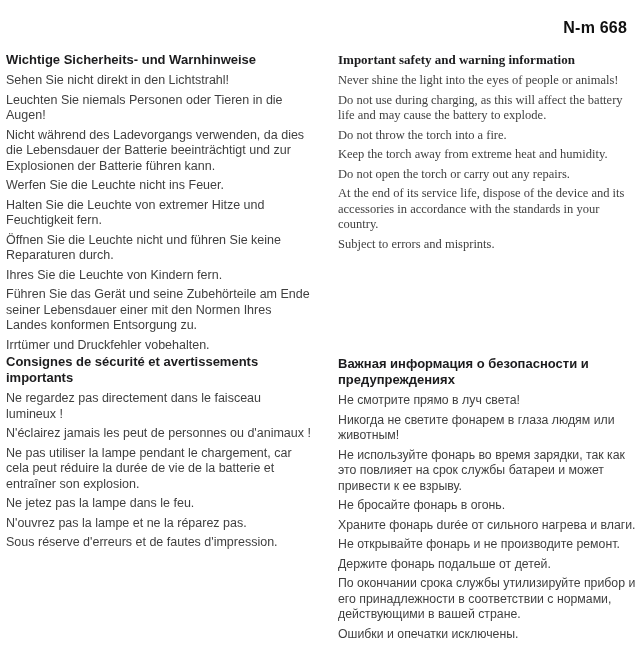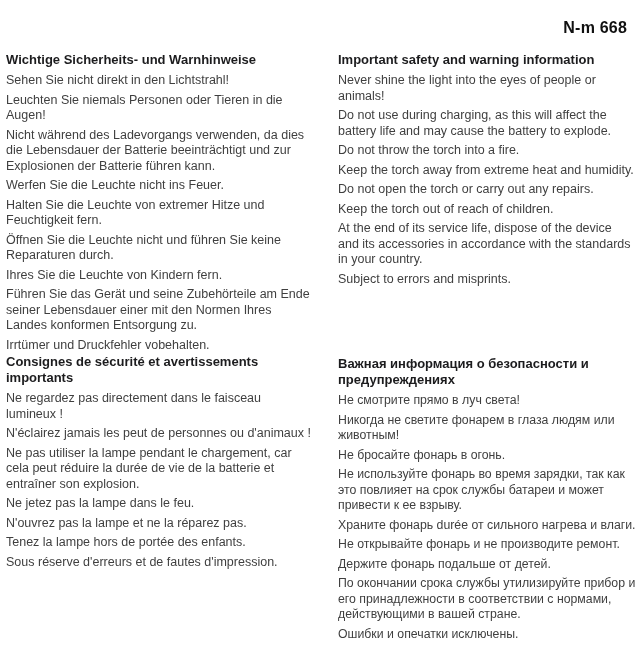--- a/index.html
+++ b/index.html
@@ -35,21 +35,21 @@
     font-size: 13px;
     line-height: 16px;
     font-weight: bold;
     color: #1c1c1e;
     margin-bottom: 5px;
   }
   .section p {
     margin-bottom: 4px;
   }
   .sec-german  { left: 6px;   top: 52px;  width: 306px; }
-  .sec-english { left: 338px; top: 52px;  width: 298px; }
+  .sec-english { left: 338px; top: 52px;  width: 298px; font-family: Liberation Serif, serif; }
   .sec-french  { left: 6px;   top: 354px; width: 308px; }
   .sec-russian { left: 338px; top: 356px; width: 298px; }
   .sec-russian { font-size: 12.3px; }
 </style>
 </head>
 <body>
 
 <div class="page">
 
   <div class="model-number">N-m 668</div>
@@ -67,42 +67,40 @@
     <p>Irrtümer und Druckfehler vobehalten.</p>
   </section>
 
   <section class="section sec-english">
     <h2>Important safety and warning information</h2>
     <p>Never shine the light into the eyes of people or animals!</p>
     <p>Do not use during charging, as this will affect the battery life and may cause the battery to explode.</p>
     <p>Do not throw the torch into a fire.</p>
     <p>Keep the torch away from extreme heat and humidity.</p>
     <p>Do not open the torch or carry out any repairs.</p>
-    <p>Keep the torch out of reach of children.</p>
     <p>At the end of its service life, dispose of the device and its accessories in accordance with the standards in your country.</p>
     <p>Subject to errors and misprints.</p>
   </section>
 
   <section class="section sec-french">
     <h2>Consignes de sécurité et avertissements importants</h2>
     <p>Ne regardez pas directement dans le faisceau lumineux !</p>
     <p>N'éclairez jamais les peut de personnes ou d'animaux !</p>
     <p>Ne pas utiliser la lampe pendant le chargement, car cela peut réduire la durée de vie de la batterie et entraîner son explosion.</p>
     <p>Ne jetez pas la lampe dans le feu.</p>
     <p>N'ouvrez pas la lampe et ne la réparez pas.</p>
-    <p>Tenez la lampe hors de portée des enfants.</p>
     <p>Sous réserve d'erreurs et de fautes d'impression.</p>
   </section>
 
   <section class="section sec-russian">
     <h2>Важная информация о безопасности и предупреждениях</h2>
     <p>Не смотрите прямо в луч света!</p>
     <p>Никогда не светите фонарем в глаза людям или животным!</p>
+    <p>Не используйте фонарь во время зарядки, так как это повлияет на срок службы батареи и может привести к ее взрыву.</p>
     <p>Не бросайте фонарь в огонь.</p>
-    <p>Не используйте фонарь во время зарядки, так как это повлияет на срок службы батареи и может привести к ее взрыву.</p>
     <p>Храните фонарь durée от сильного нагрева и влаги.</p>
     <p>Не открывайте фонарь и не производите ремонт.</p>
     <p>Держите фонарь подальше от детей.</p>
     <p>По окончании срока службы утилизируйте прибор и его принадлежности в соответствии с нормами, действующими в вашей стране.</p>
     <p>Ошибки и опечатки исключены.</p>
   </section>
 
 </div>
 
 </body></html>

